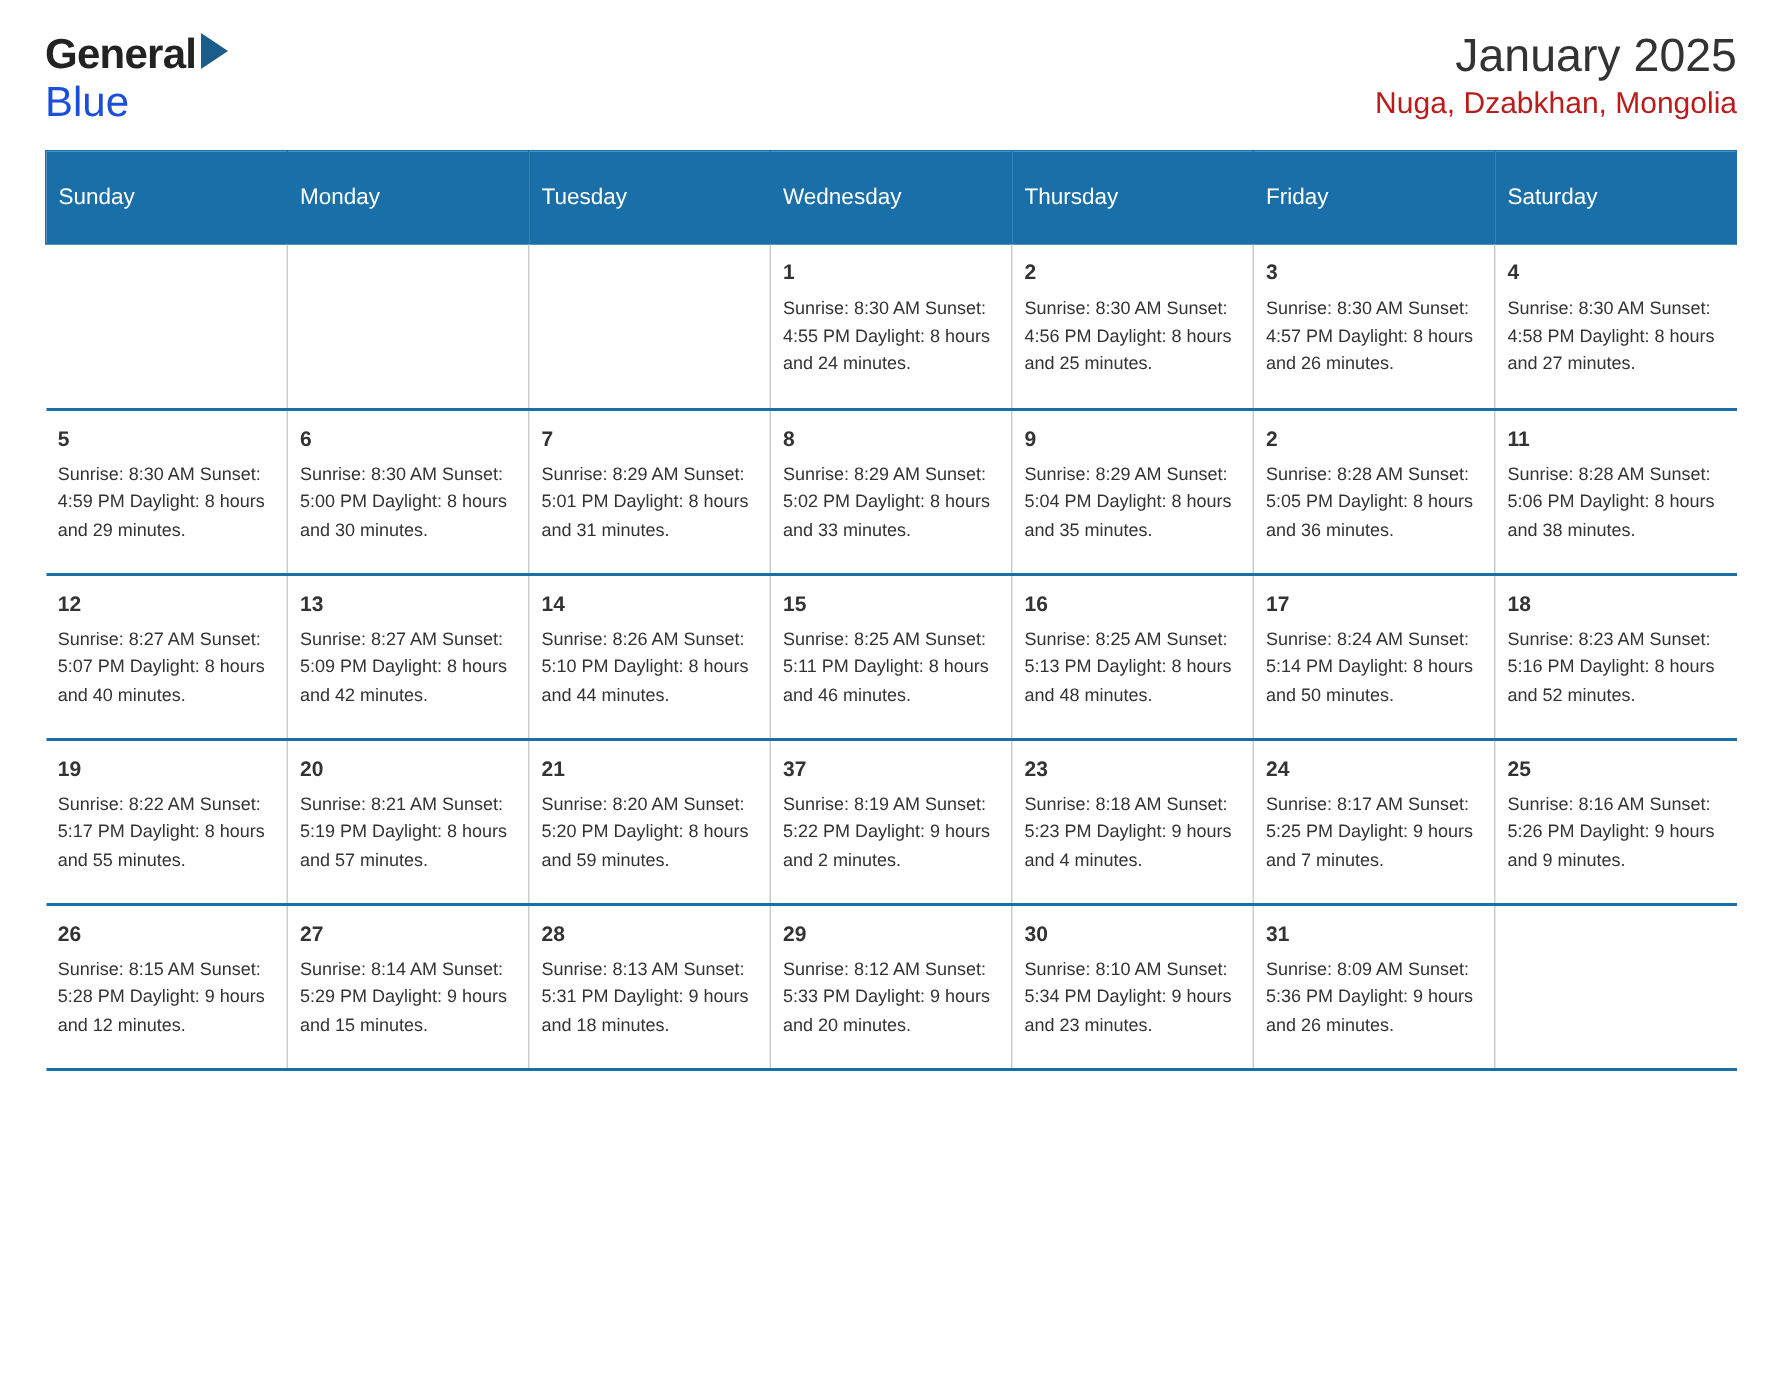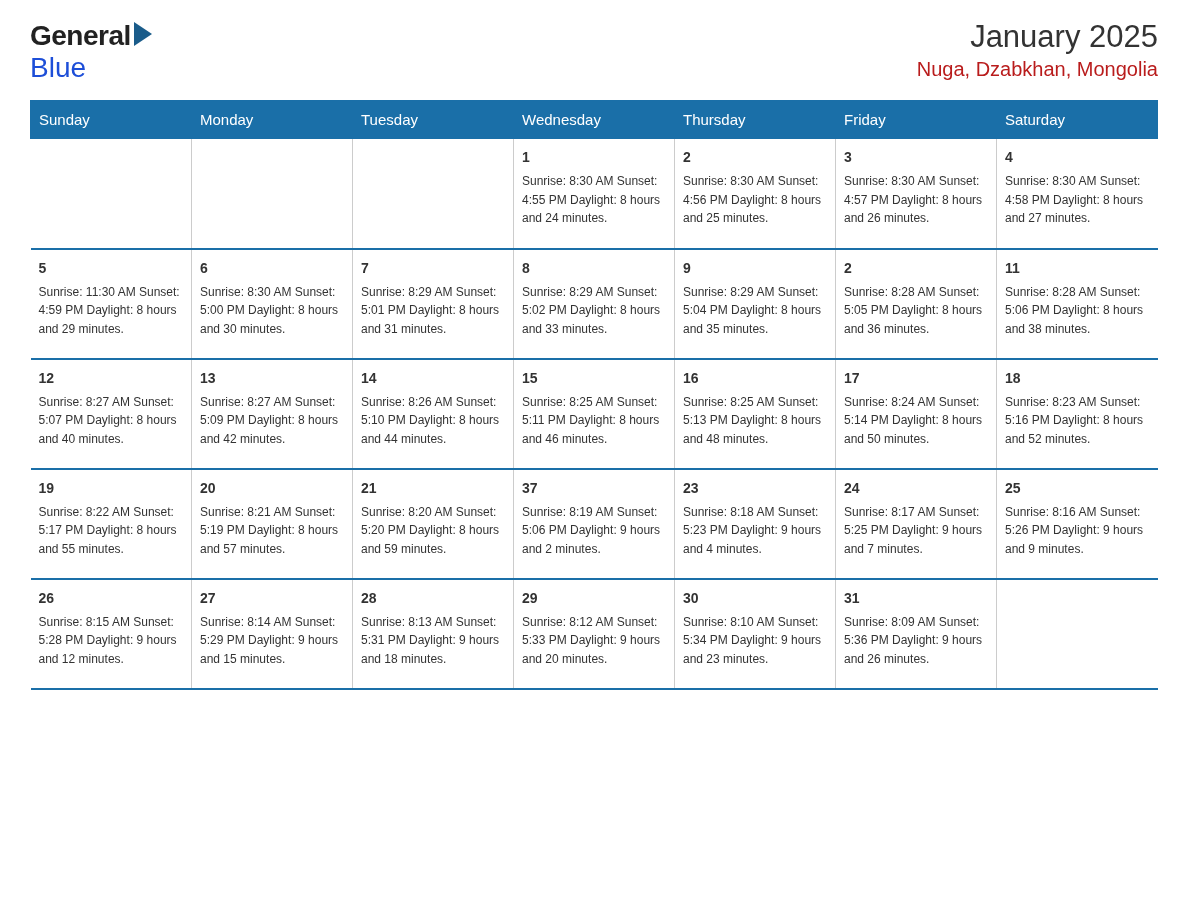--- a/index.html
+++ b/index.html
@@ -34,21 +34,21 @@
     table {
       width: 100%;
       border-collapse: collapse;
       table-layout: fixed;
     }
     thead tr {
       background-color: #1a6fa8;
       color: #fff;
     }
     thead th {
-      padding: 10px 8px;
+      padding: 22px 8px;
       font-size: 15px;
       font-weight: normal;
       text-align: left;
       border: 1px solid #1a6fa8;
     }
     tbody tr {
       border-bottom: 2px solid #1a6fa8;
     }
     tbody td {
       vertical-align: top;
@@ -166,21 +166,21 @@
           <div class="day-number">4</div>
           <div class="day-info">Sunrise: 8:30 AM
 Sunset: 4:58 PM
 Daylight: 8 hours
 and 27 minutes.</div>
         </td>
       </tr>
       <tr>
         <td>
           <div class="day-number">5</div>
-          <div class="day-info">Sunrise: 11:30 AM
+          <div class="day-info">Sunrise: 8:30 AM
 Sunset: 4:59 PM
 Daylight: 8 hours
 and 29 minutes.</div>
         </td>
         <td>
           <div class="day-number">6</div>
           <div class="day-info">Sunrise: 8:30 AM
 Sunset: 5:00 PM
 Daylight: 8 hours
 and 30 minutes.</div>
@@ -290,21 +290,21 @@
         <td>
           <div class="day-number">21</div>
           <div class="day-info">Sunrise: 8:20 AM
 Sunset: 5:20 PM
 Daylight: 8 hours
 and 59 minutes.</div>
         </td>
         <td>
           <div class="day-number">37</div>
           <div class="day-info">Sunrise: 8:19 AM
-Sunset: 5:06 PM
+Sunset: 5:22 PM
 Daylight: 9 hours
 and 2 minutes.</div>
         </td>
         <td>
           <div class="day-number">23</div>
           <div class="day-info">Sunrise: 8:18 AM
 Sunset: 5:23 PM
 Daylight: 9 hours
 and 4 minutes.</div>
         </td>

